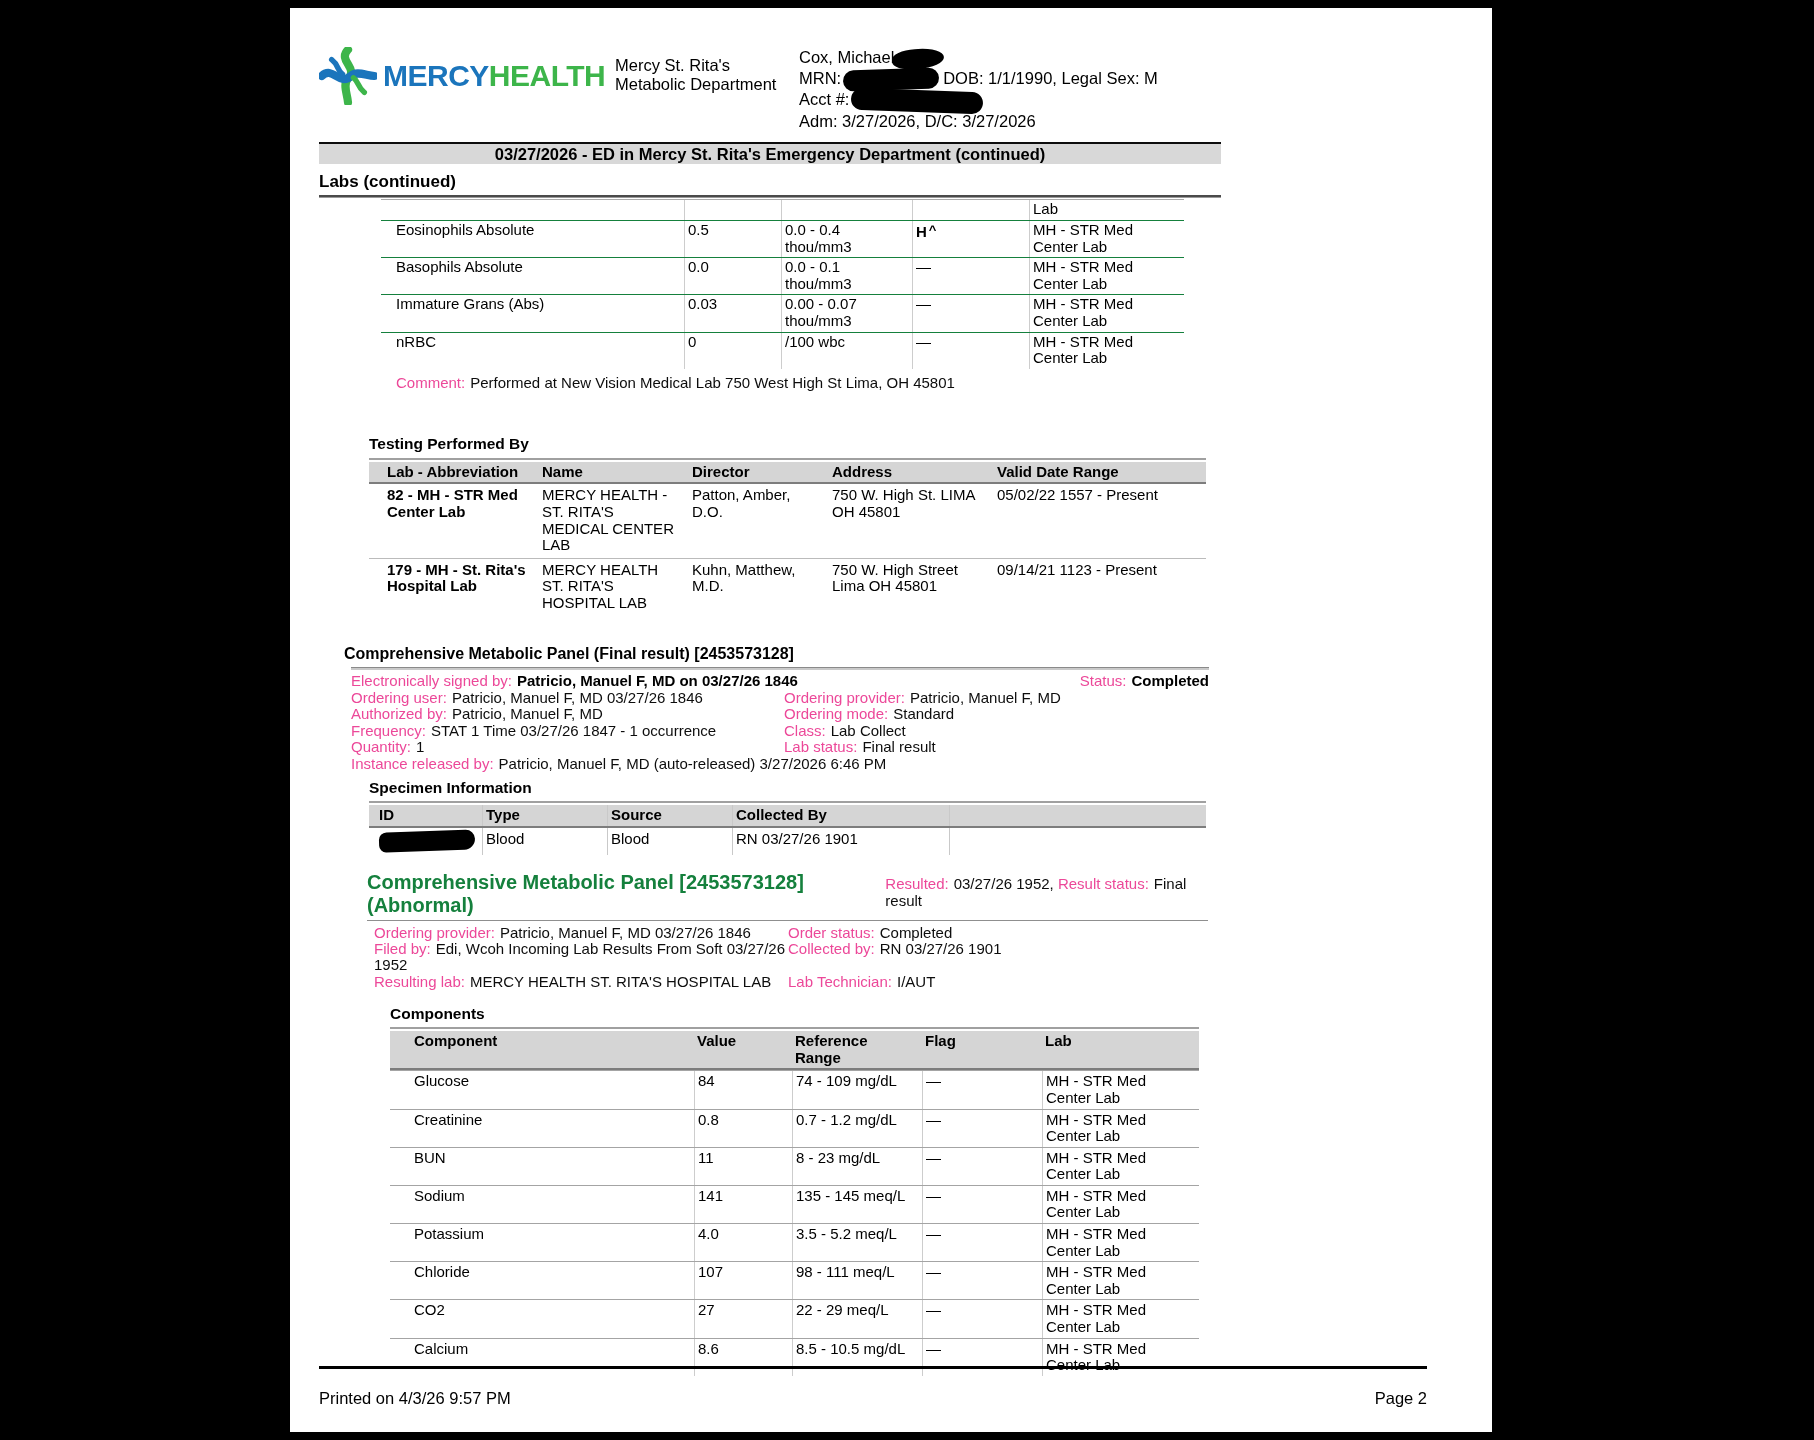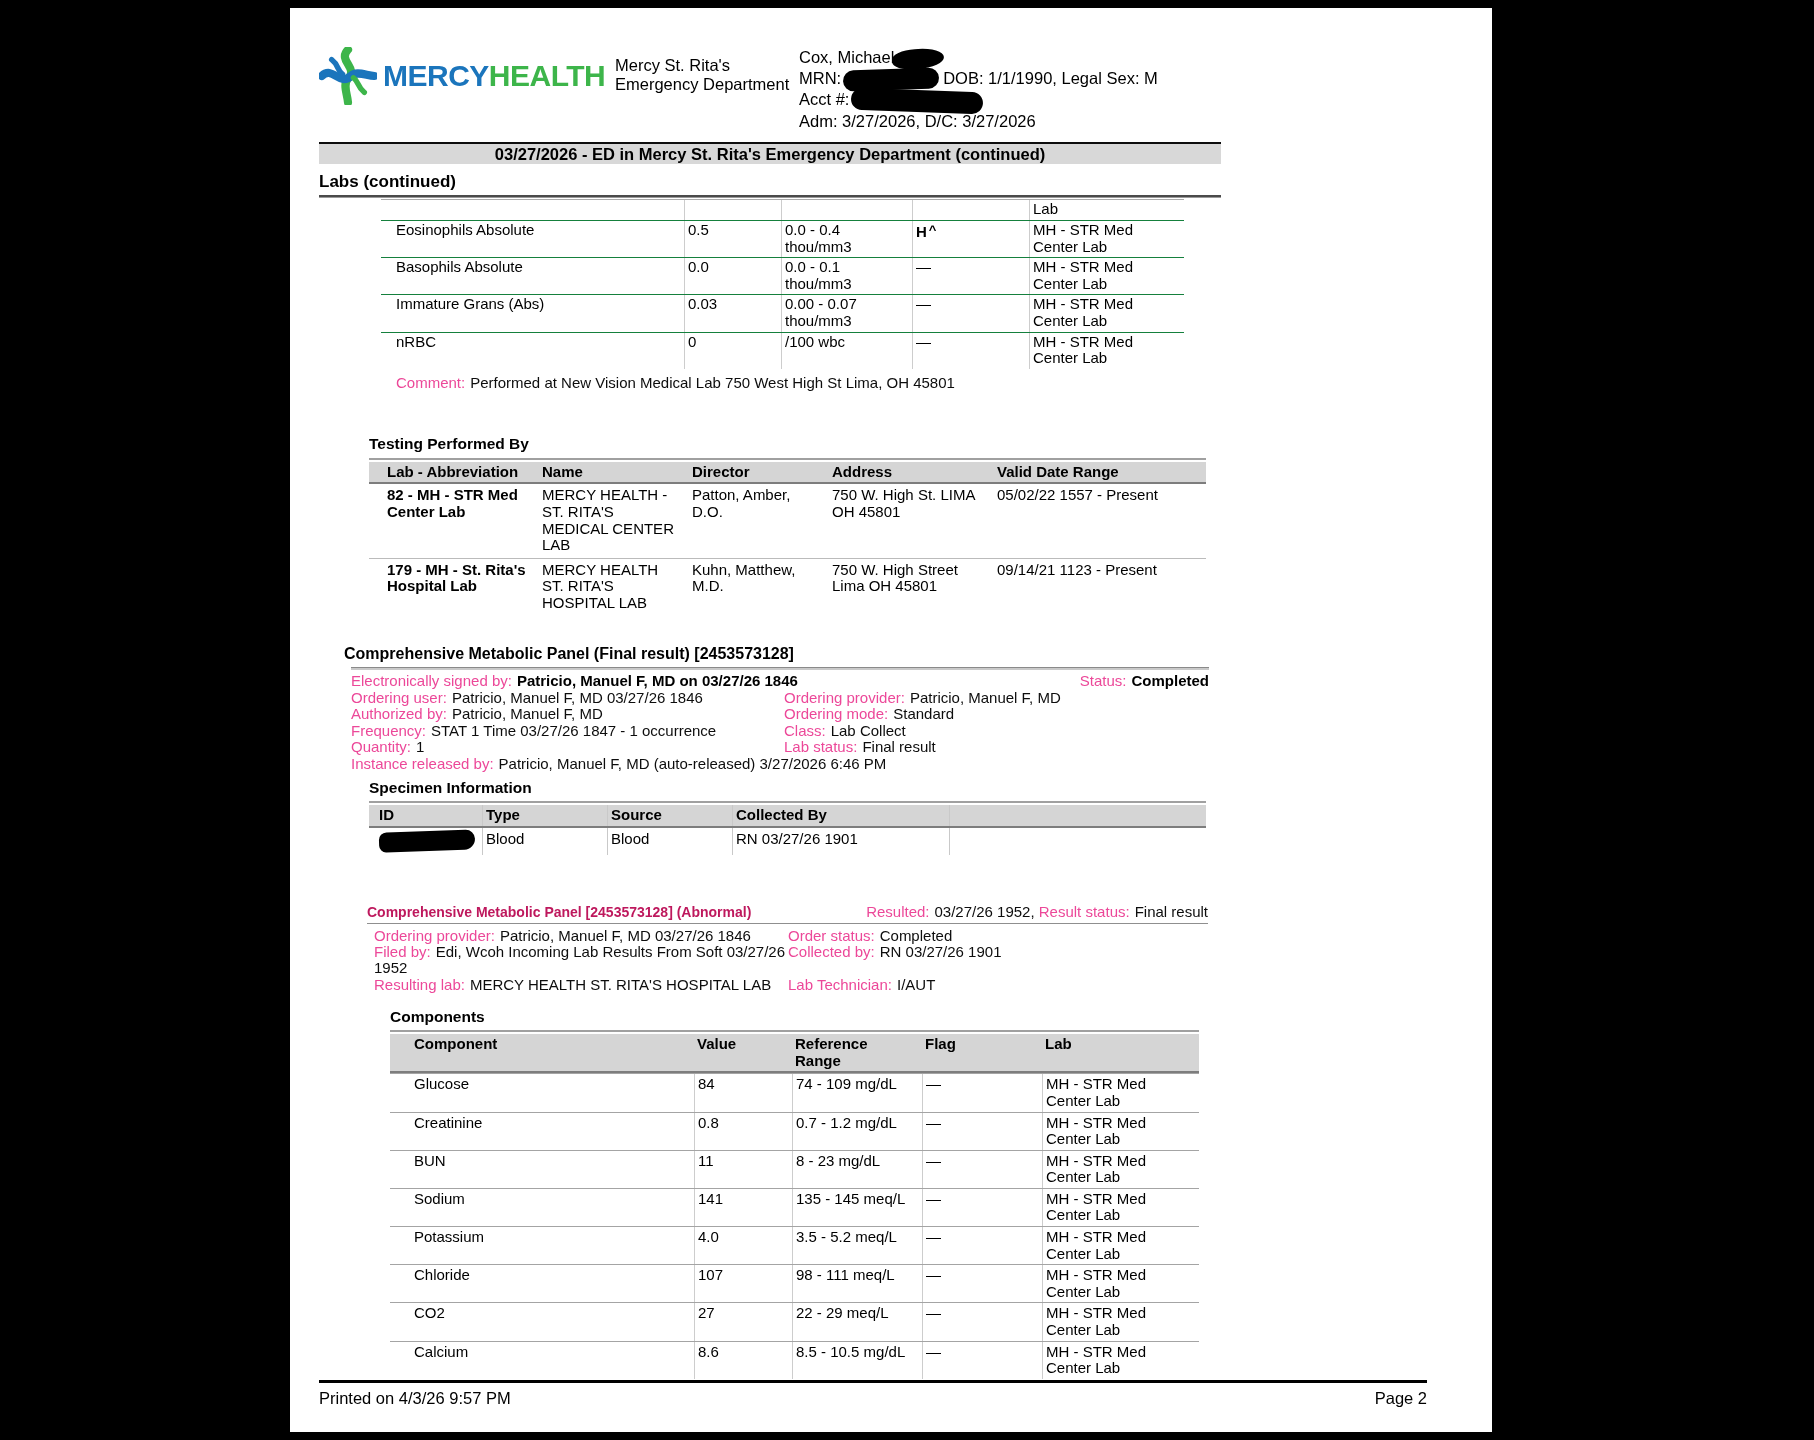--- a/index.html
+++ b/index.html
@@ -75,60 +75,60 @@
   .spec { margin:4px 0 0 50px; width:837px; }
   .spec .grow { display:grid; grid-template-columns:113px 125px 125px 217px 1fr; }
   .spec .grow > div { padding:2px 6px 2px 3px; }
   .spec .grow > div:first-child { padding-left:10px; }
   .spec .grow > div + div { border-left:1px solid #c9c9c9; }
   .spec .body > div { padding-top:3px; padding-bottom:4px; }
 
   
   .abn-head { margin:16px 0 0 48px; width:841px; display:flex; justify-content:space-between;
               font-size:15px; align-items:baseline; }
-  .abn-title { font-weight:bold; color:#be185d; font-size:14px;margin-top:33px; }
+  .abn-title { font-weight:bold; color:#15803d; font-size:20px; }
   .abn-rule { margin:3px 0 0 48px; width:841px; border-top:1px solid #8f8f8f; }
   .abn-grid { margin:4px 0 0 55px; width:834px; display:grid; grid-template-columns:414px 1fr;
               font-size:15px; line-height:16.4px; }
 
   
   .comp-title { margin:15px 0 0 71px; font-weight:bold; font-size:15.5px; }
   .comp { margin:4px 0 0 71px; width:809px; }
   .comp .grow { display:grid; grid-template-columns:304px 98px 130px 120px 157px; }
   .comp .grow > div { padding:2px 6px 2px 3px; }
   .comp .grow > div:first-child { padding-left:24px; }
   .comp .body > div + div { border-left:1px solid #cdcdcd; }
   .comp .body { border-top:1px solid #a4a4a4; }
   .comp .body:first-of-type { border-top:none; }
   .comp .body > div { min-height:33px; padding-top:2px; }
 
   
   .footer { position:absolute; left:29px; bottom:24px; width:1108px; border-top:3px solid #000;
-            padding-top:6px; display:flex; justify-content:space-between; font-size:16.5px; }
+            padding-top:20px; display:flex; justify-content:space-between; font-size:16.5px; }
 </style>
 </head>
 <body>
 
 <div class="stage">
 <div class="page">
   <div class="content">
 
     <div class="hdr">
       <div class="hdr-brand">
         <svg class="logo" viewBox="0 0 64 64">
           <path d="M32 3 C20 15 44 23 32 35 C26 41 31 51 32 61" stroke="#3db54a" stroke-width="9" fill="none" stroke-linecap="round"></path>
           <path d="M3 32 C15 20 23 44 35 32 C41 26 51 31 61 32" stroke="#1b75bc" stroke-width="9" fill="none" stroke-linecap="round"></path>
           <path d="M14 14 C22 20 20 26 26 30" stroke="#1b75bc" stroke-width="6" fill="none" stroke-linecap="round"></path>
           <path d="M50 50 C42 44 44 38 38 34" stroke="#3db54a" stroke-width="6" fill="none" stroke-linecap="round"></path>
         </svg>
         <div class="brand-text"><span class="brand-mercy">MERCY</span><span class="brand-health">HEALTH</span></div>
       </div>
       <div class="hdr-dept">
         <div>Mercy St. Rita's</div>
-        <div>Emergency Department</div>
+        <div>Metabolic Department</div>
       </div>
       <div class="hdr-patient">
         <div class="pt-line"><span>Cox, Michael</span><span class="redact redact-name"></span></div>
         <div class="pt-line"><span>MRN:</span><span class="redact redact-mrn"></span><span>DOB: 1/1/1990, Legal Sex: M</span></div>
         <div class="pt-line"><span>Acct #:</span><span class="redact redact-acct"></span></div>
         <div class="pt-line">Adm: 3/27/2026, D/C: 3/27/2026</div>
       </div>
     </div>
 
     <div class="title-bar">03/27/2026 - ED in Mercy St. Rita's Emergency Department (continued)</div>

